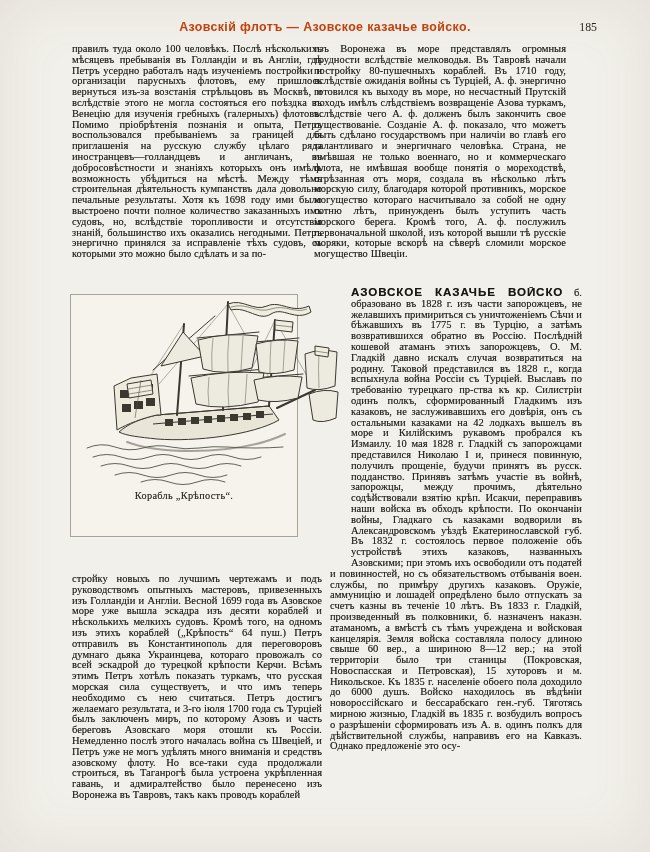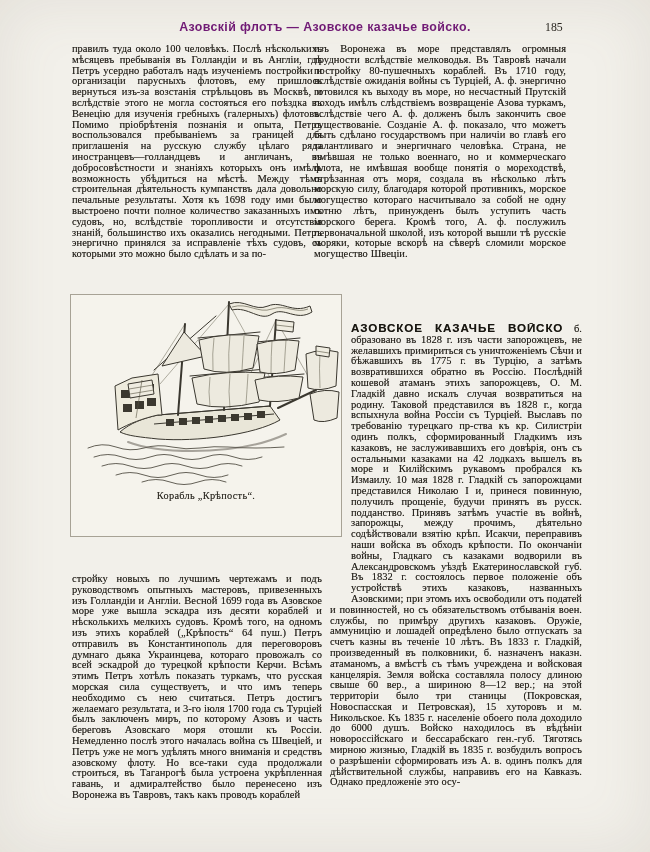--- a/index.html
+++ b/index.html
@@ -7,45 +7,45 @@
     position:relative; width:650px; height:852px;
     background:#f2f0ea;
     font-family:"Liberation Serif","DejaVu Serif",serif;
     color:#26231d; overflow:hidden;
     box-shadow:inset 0 0 60px rgba(120,110,90,.12);
   }
   .hdr-title{
     position:absolute; top:20px; left:60px; width:530px;
     text-align:center;
     font-family:"Liberation Sans","DejaVu Sans",sans-serif;
-    font-weight:700; font-size:12.4px; letter-spacing:.4px; color:#701a75;
+    font-weight:700; font-size:12.4px; letter-spacing:.4px; color:#c2410c;
   }
   .hdr-num{
     position:absolute; top:20px; left:545px; width:52px;
-    text-align:left; font-size:11.8px; color:#2a2721;
+    text-align:right; font-size:11.8px; color:#2a2721;
   }
   .body-text{
     position:absolute; overflow:hidden;
     font-size:10.5px; line-height:10.8px;
     text-align:justify; hyphens:auto;
     text-shadow:0 0 .3px rgba(38,35,29,.55);
     word-spacing:.2px;
   }
   .lt{left:72px; top:44px;  width:250px; height:248px;}
   .lb{left:72px; top:574px; width:250px; height:254px;}
   .rt{left:314px; top:44px; width:252px; height:240px;}
-  .ra{left:330px; top:287px; width:252px; height:515px;margin-top:36px;}
+  .ra{left:330px; top:287px; width:252px; height:515px;}
   .wrap-spacer{float:left; width:21px; height:272px;}
   .art-head{
     font-family:"Liberation Sans","DejaVu Sans",sans-serif;
     font-weight:700; font-size:11.6px; letter-spacing:.9px;
     line-height:10.8px; color:#17150f;
   }
   .fig{
-    position:absolute; left:70px; top:294px; width:272px; height:243px;
+    position:absolute; left:70px; top:294px; width:228px; height:243px;
     margin:0; box-sizing:border-box;
     border:1px solid #a7a295; background:#f5f3ec;
   }
   .fig svg{display:block; margin:1px auto 0 auto;}
   .fig figcaption{
     text-align:center; font-size:10.3px; color:#2c2922;
     margin-top:2px; letter-spacing:.3px;
     text-shadow:0 0 .3px rgba(38,35,29,.5);
   }
 </style>

